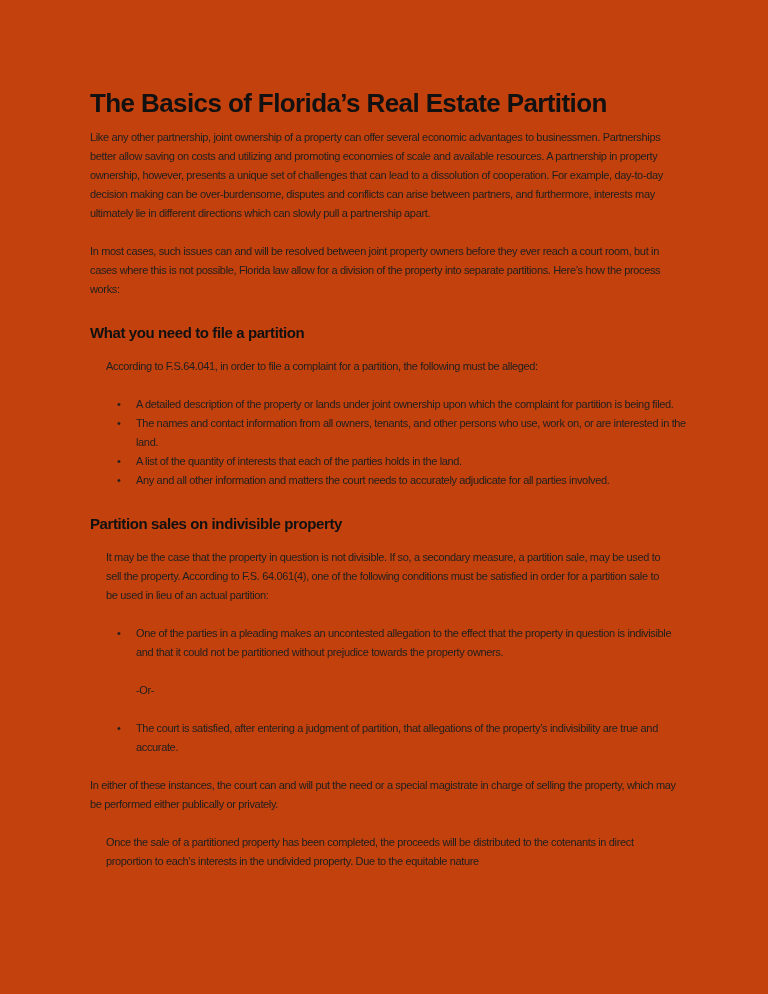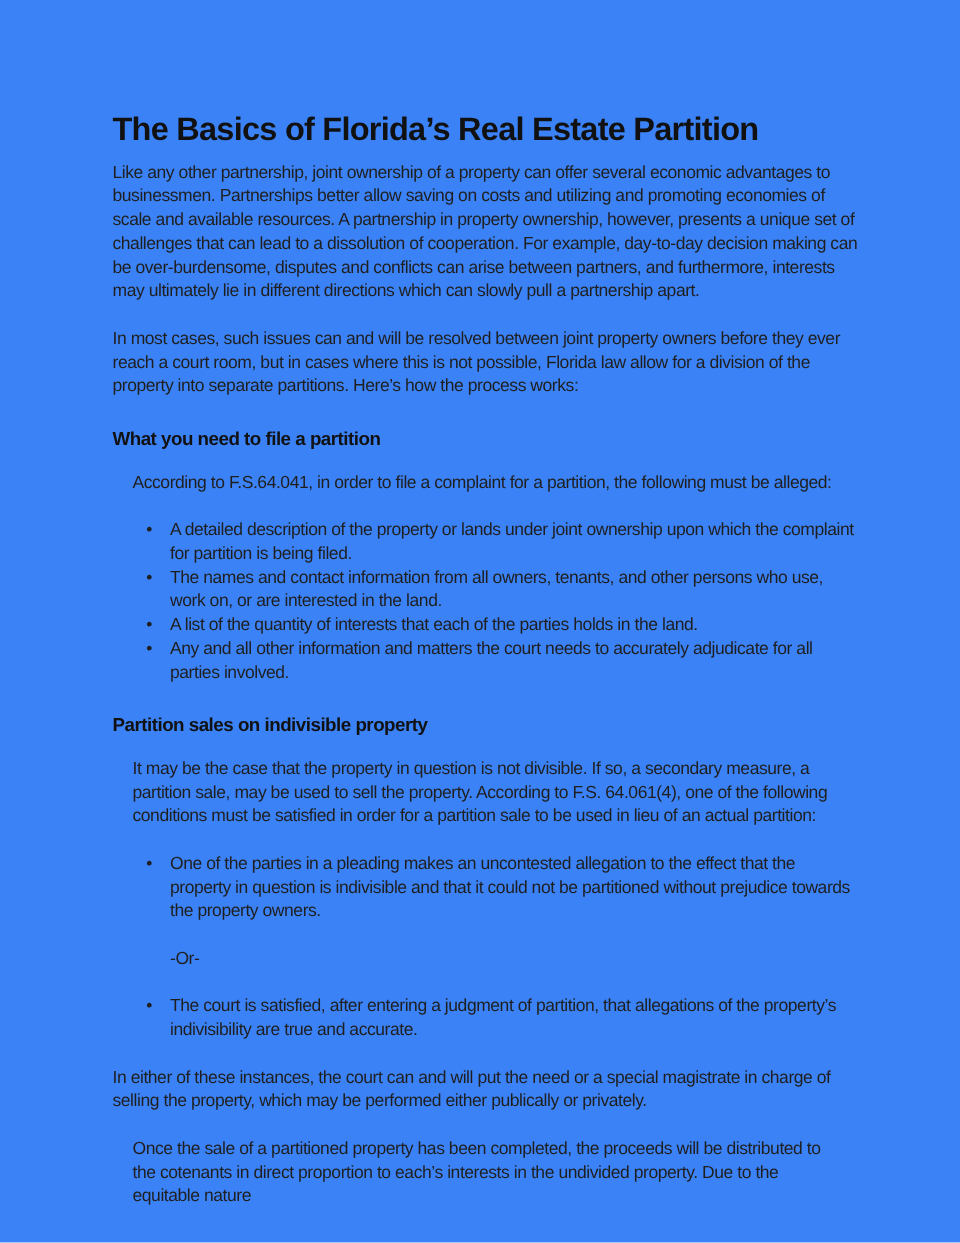--- a/index.html
+++ b/index.html
@@ -4,38 +4,38 @@
 <style>
   html, body {
     margin: 0;
     padding: 0;
     background: #ffffff;
   }
   .doc-page {
     position: relative;
     width: 768px;
     height: 994px;
-    background: #3b82f6;
+    background: #c2410c;
     box-sizing: border-box;
     padding: 84px 80px 0 90px;
     font-family: "Liberation Sans", sans-serif;
     color: #1f1f1f;
     overflow: hidden;
   }
   .doc-title {
     margin: 0 0 6px 0;
     font-size: 26px;
     font-weight: bold;
     line-height: 38px;
     letter-spacing: -0.6px;
     color: #111111;
   }
   .doc-title .title-line { display: block; }
   .body-text {
-    font-size: 14px;
+    font-size: 11px;
     line-height: 19px;
     letter-spacing: -0.35px;
   }
   .para {
     margin: 0 0 19px 0;
   }
   .section-heading {
     margin: 25px 0 3px 0;
     font-size: 15px;
     font-weight: bold;

